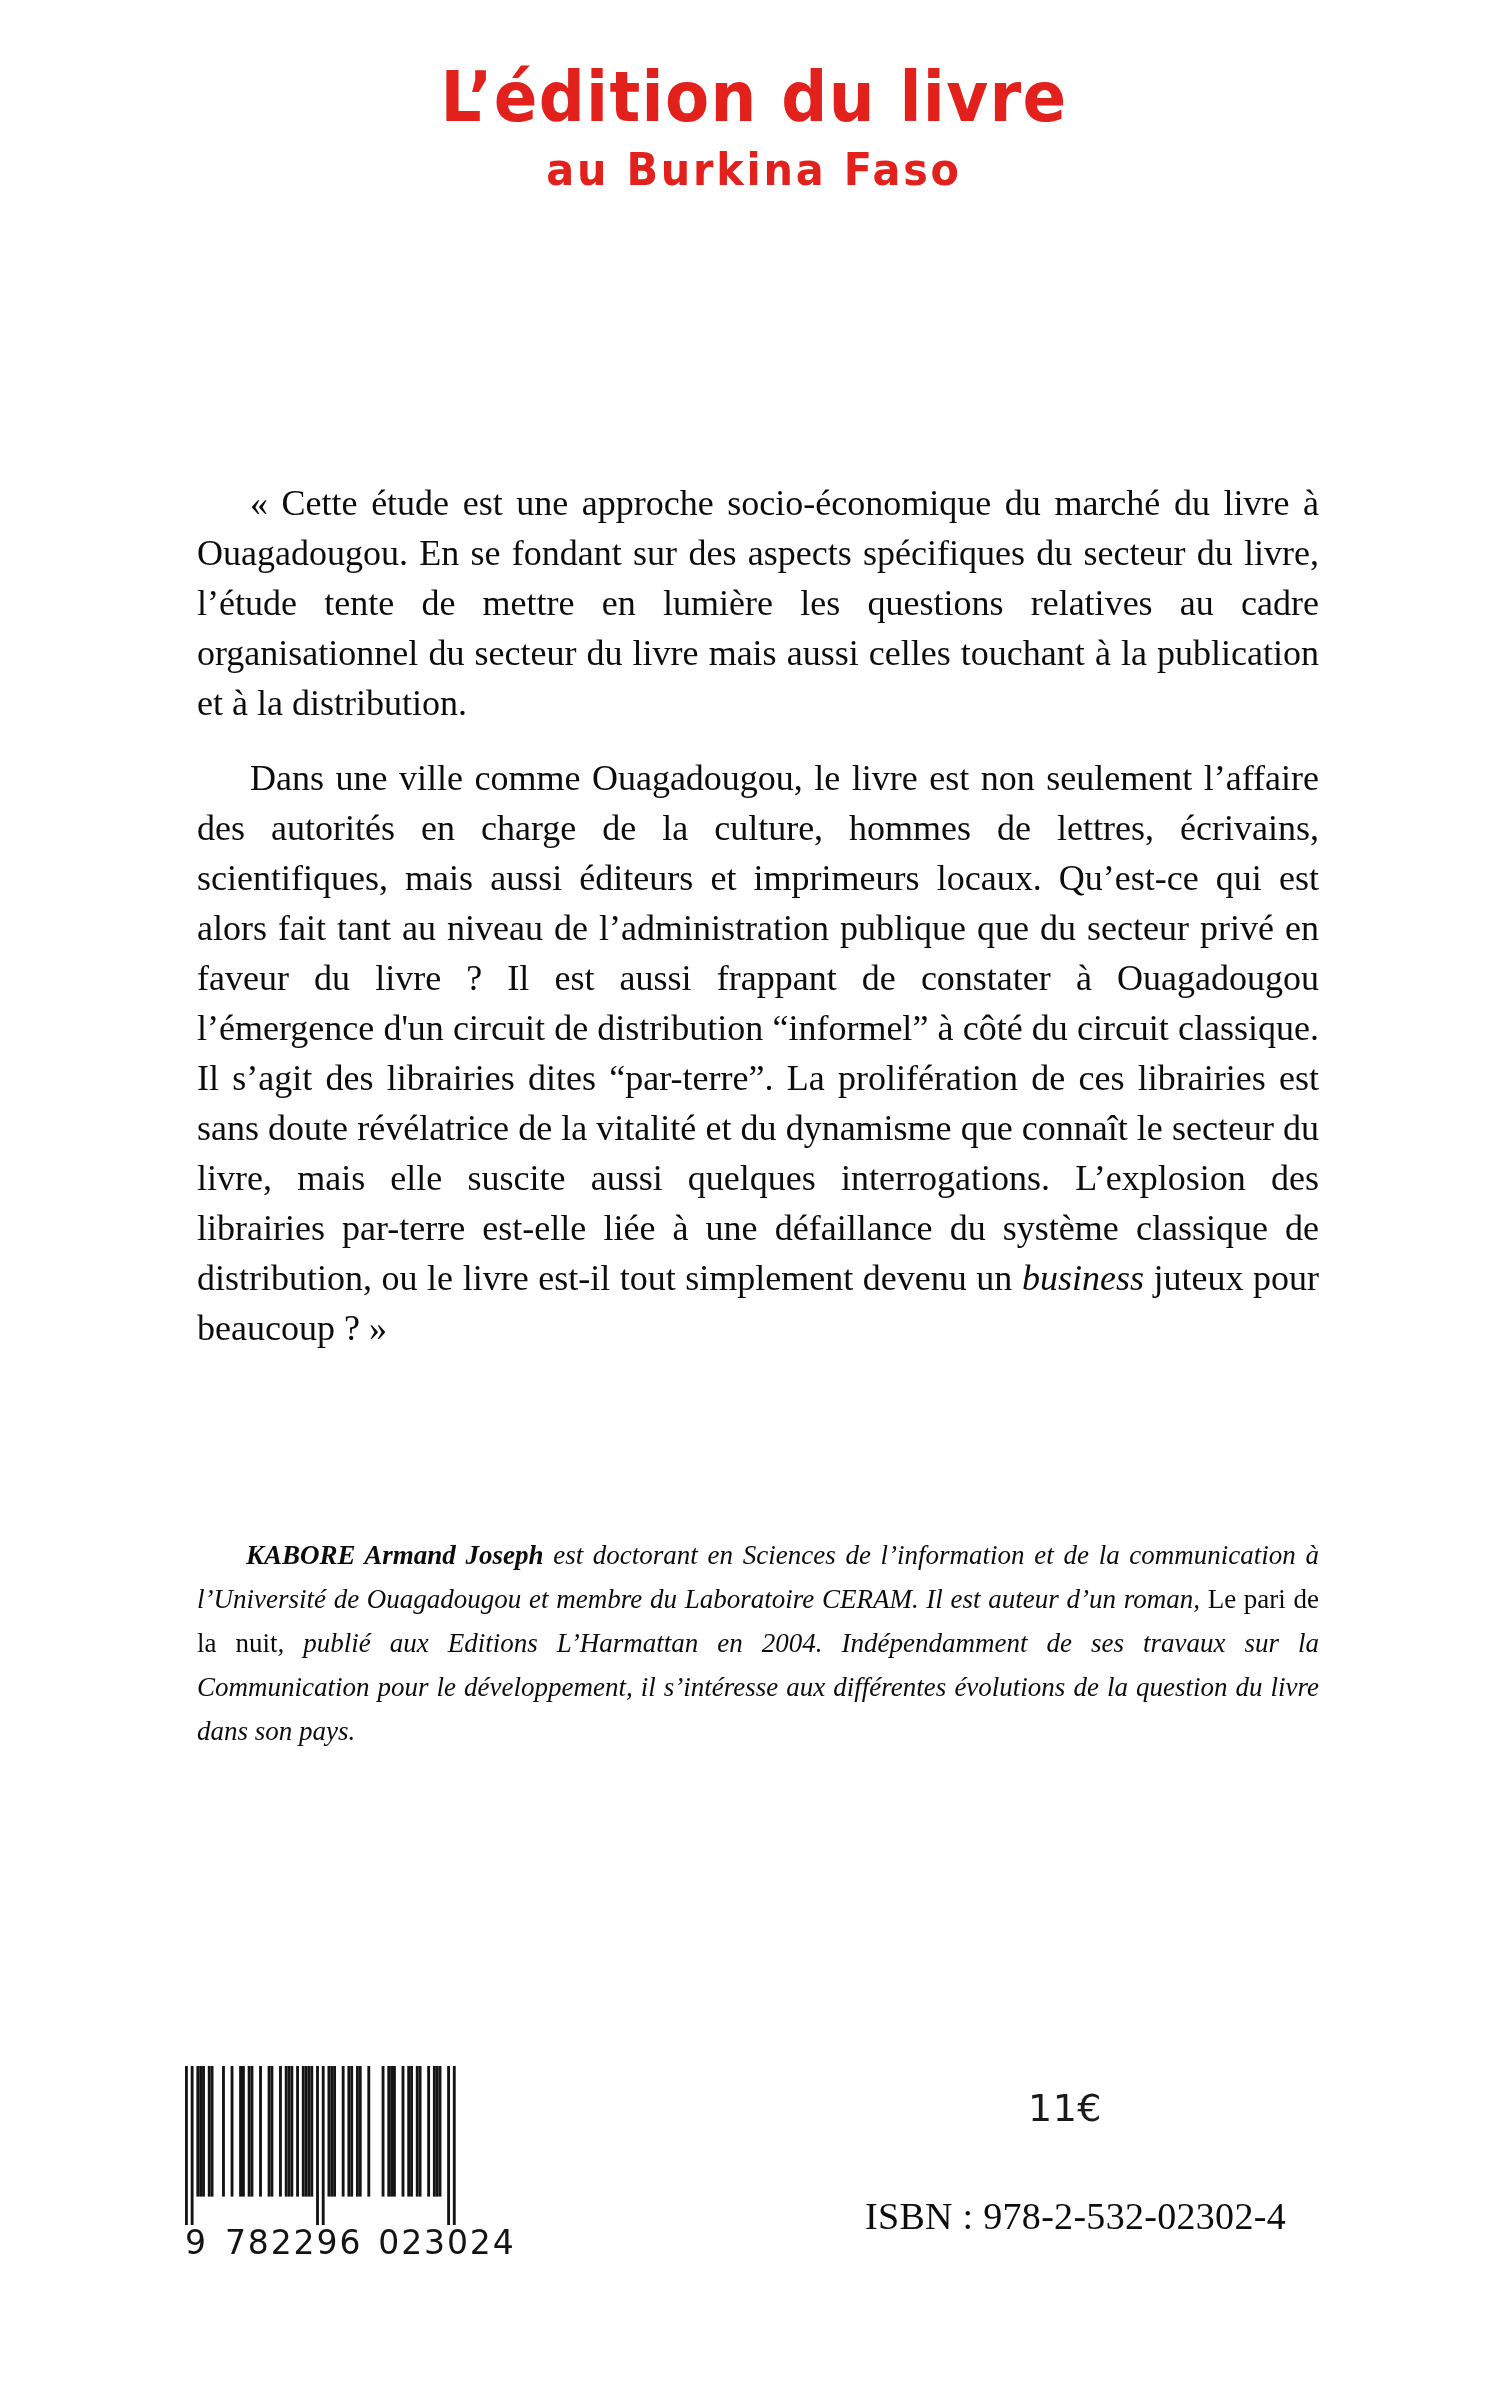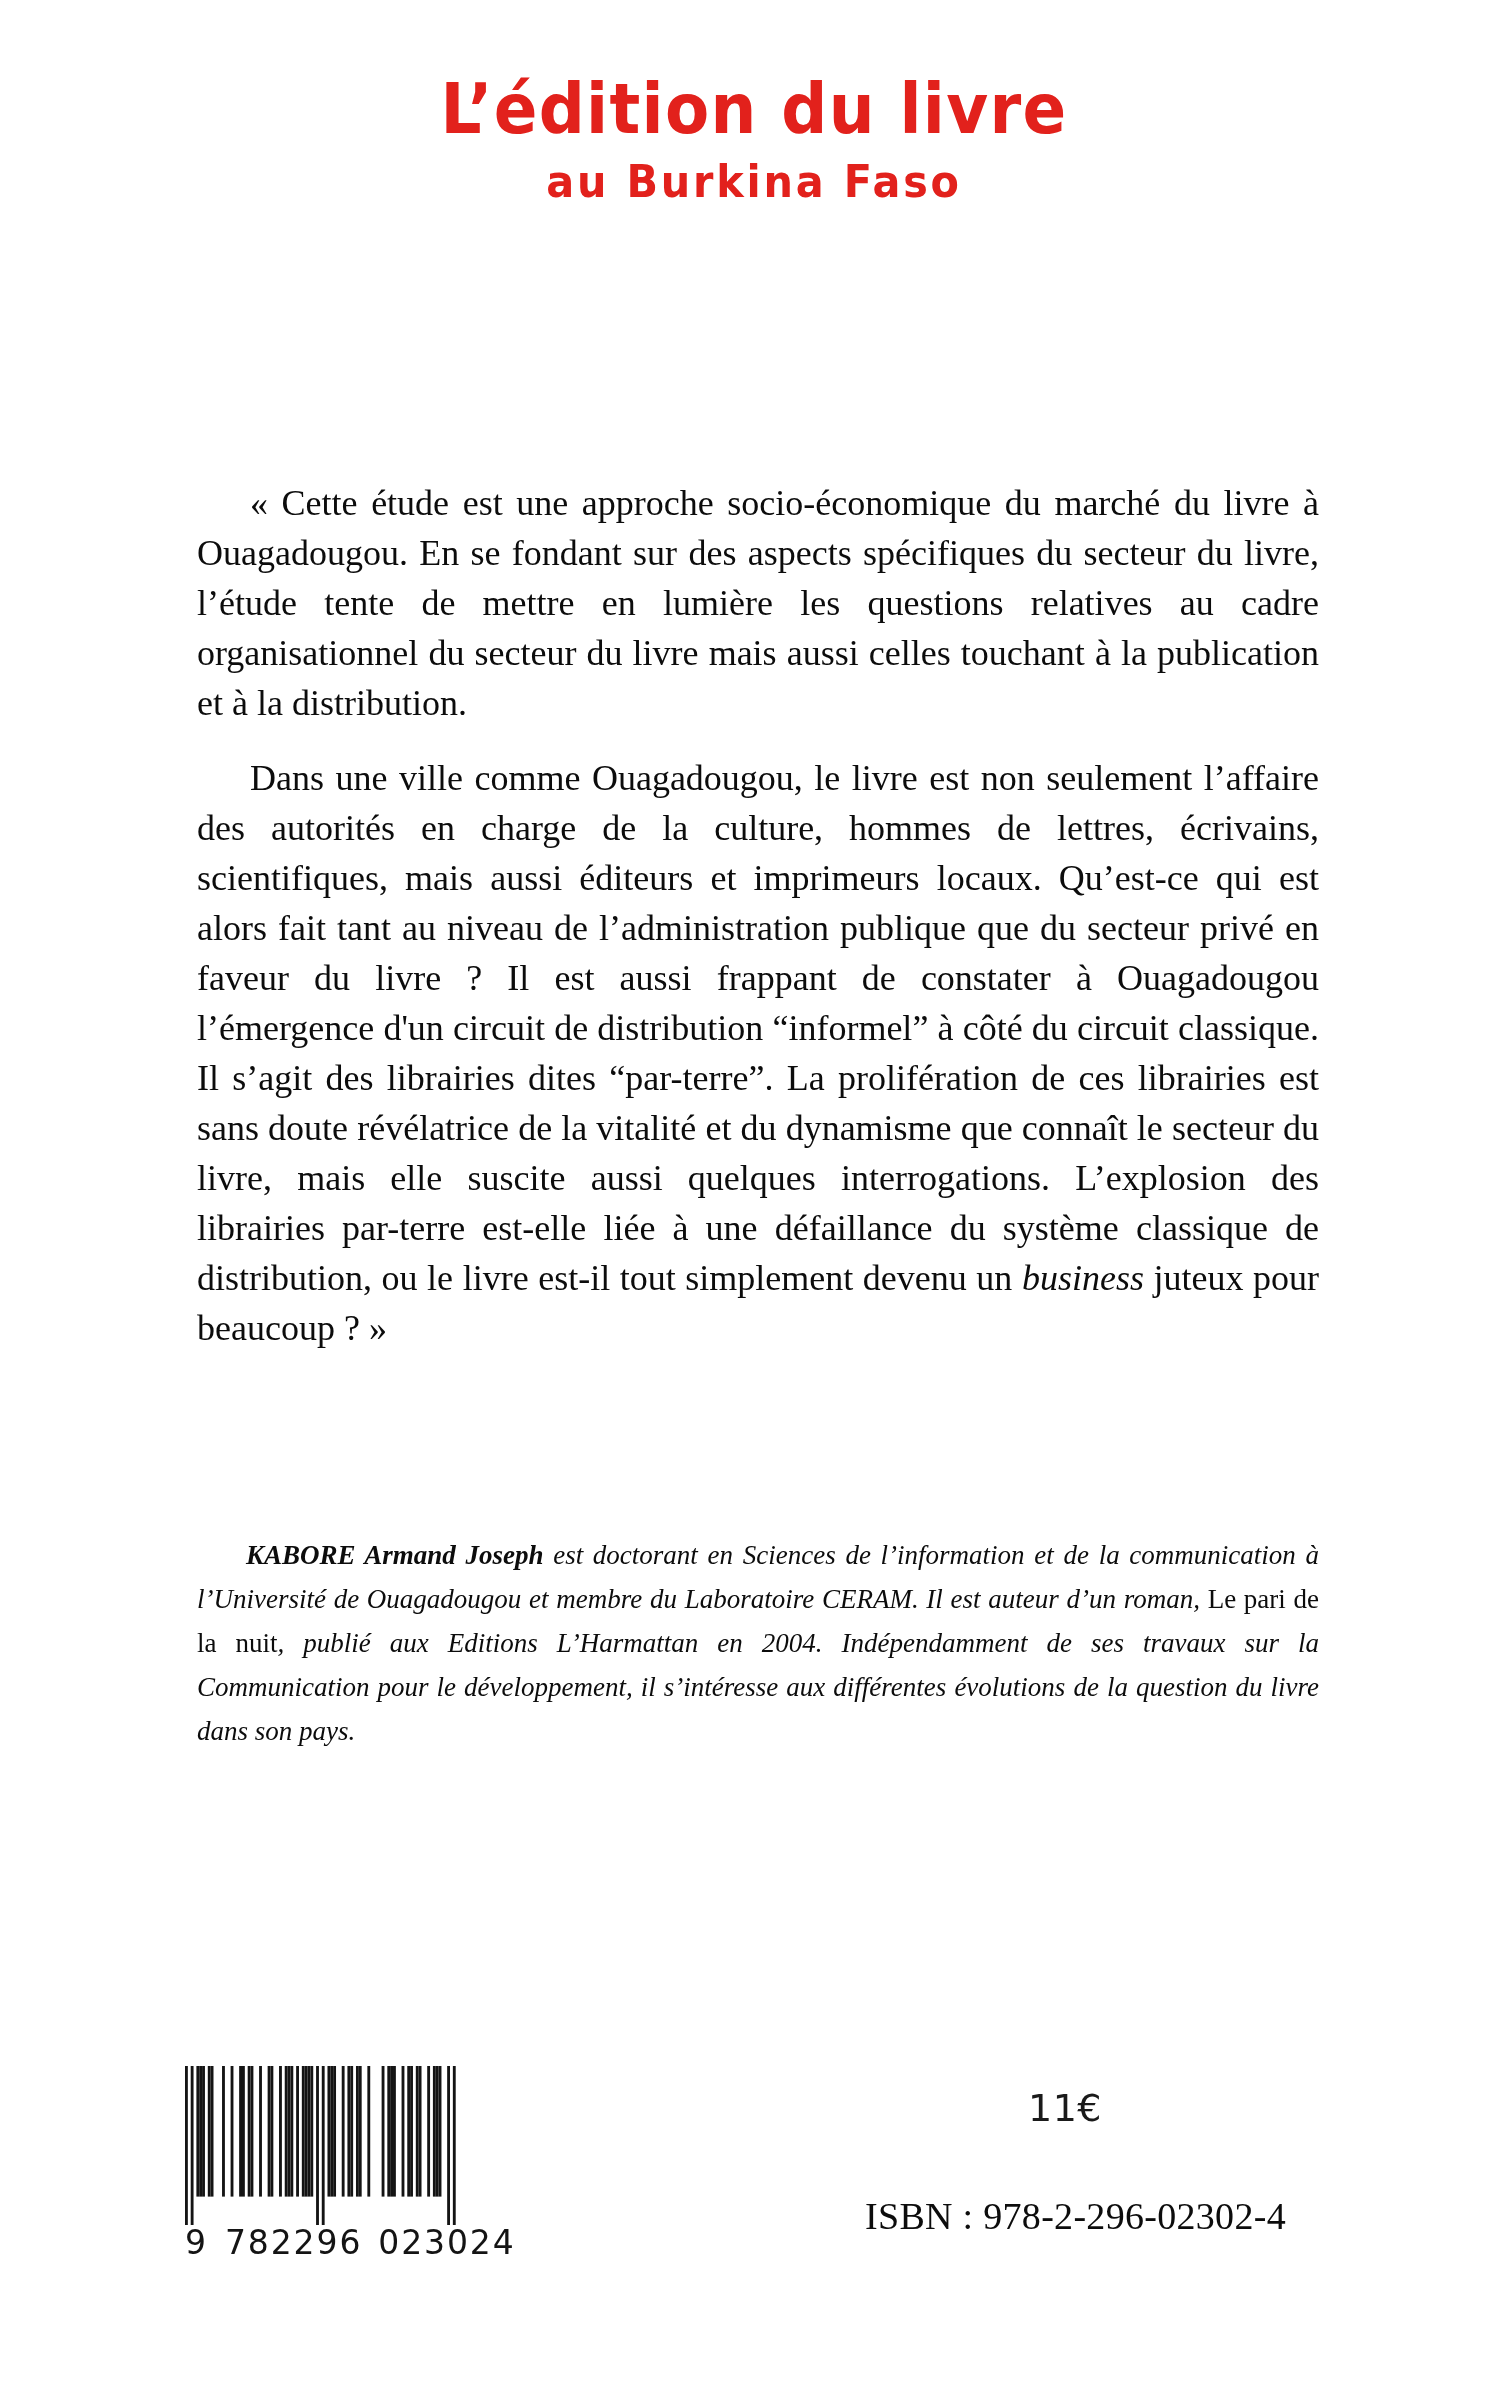--- a/index.html
+++ b/index.html
@@ -18,21 +18,21 @@
     height: 2402px;
     background: #ffffff;
     overflow: hidden;
     margin: 0 auto;
   }
 
   
   .title-block {
     position: absolute;
     left: 0;
-    top: 74px;
+    top: 62px;
     width: 1508px;
     text-align: center;
   }
 
   .book-title {
     font-family: "DejaVu Sans", sans-serif;
     font-weight: bold;
     font-size: 70px;
     line-height: 1.02;
     color: #e2211c;
@@ -242,16 +242,16 @@
           <rect x="89" y="0" width="1" height="46"></rect>
           <rect x="92" y="0" width="1" height="56"></rect>
           <rect x="94" y="0" width="1" height="56"></rect>
         </g>
     </svg>
     <div class="barcode-digits"><span class="bc-lead">9</span><span class="bc-left">782296</span><span>023024</span></div>
   </div>
 
   <div class="price">11€</div>
 
-  <div class="isbn">ISBN : 978-2-296-02302-4</div>
+  <div class="isbn">ISBN : 978-2-532-02302-4</div>
 
 </div>
 
 
 </body></html>

